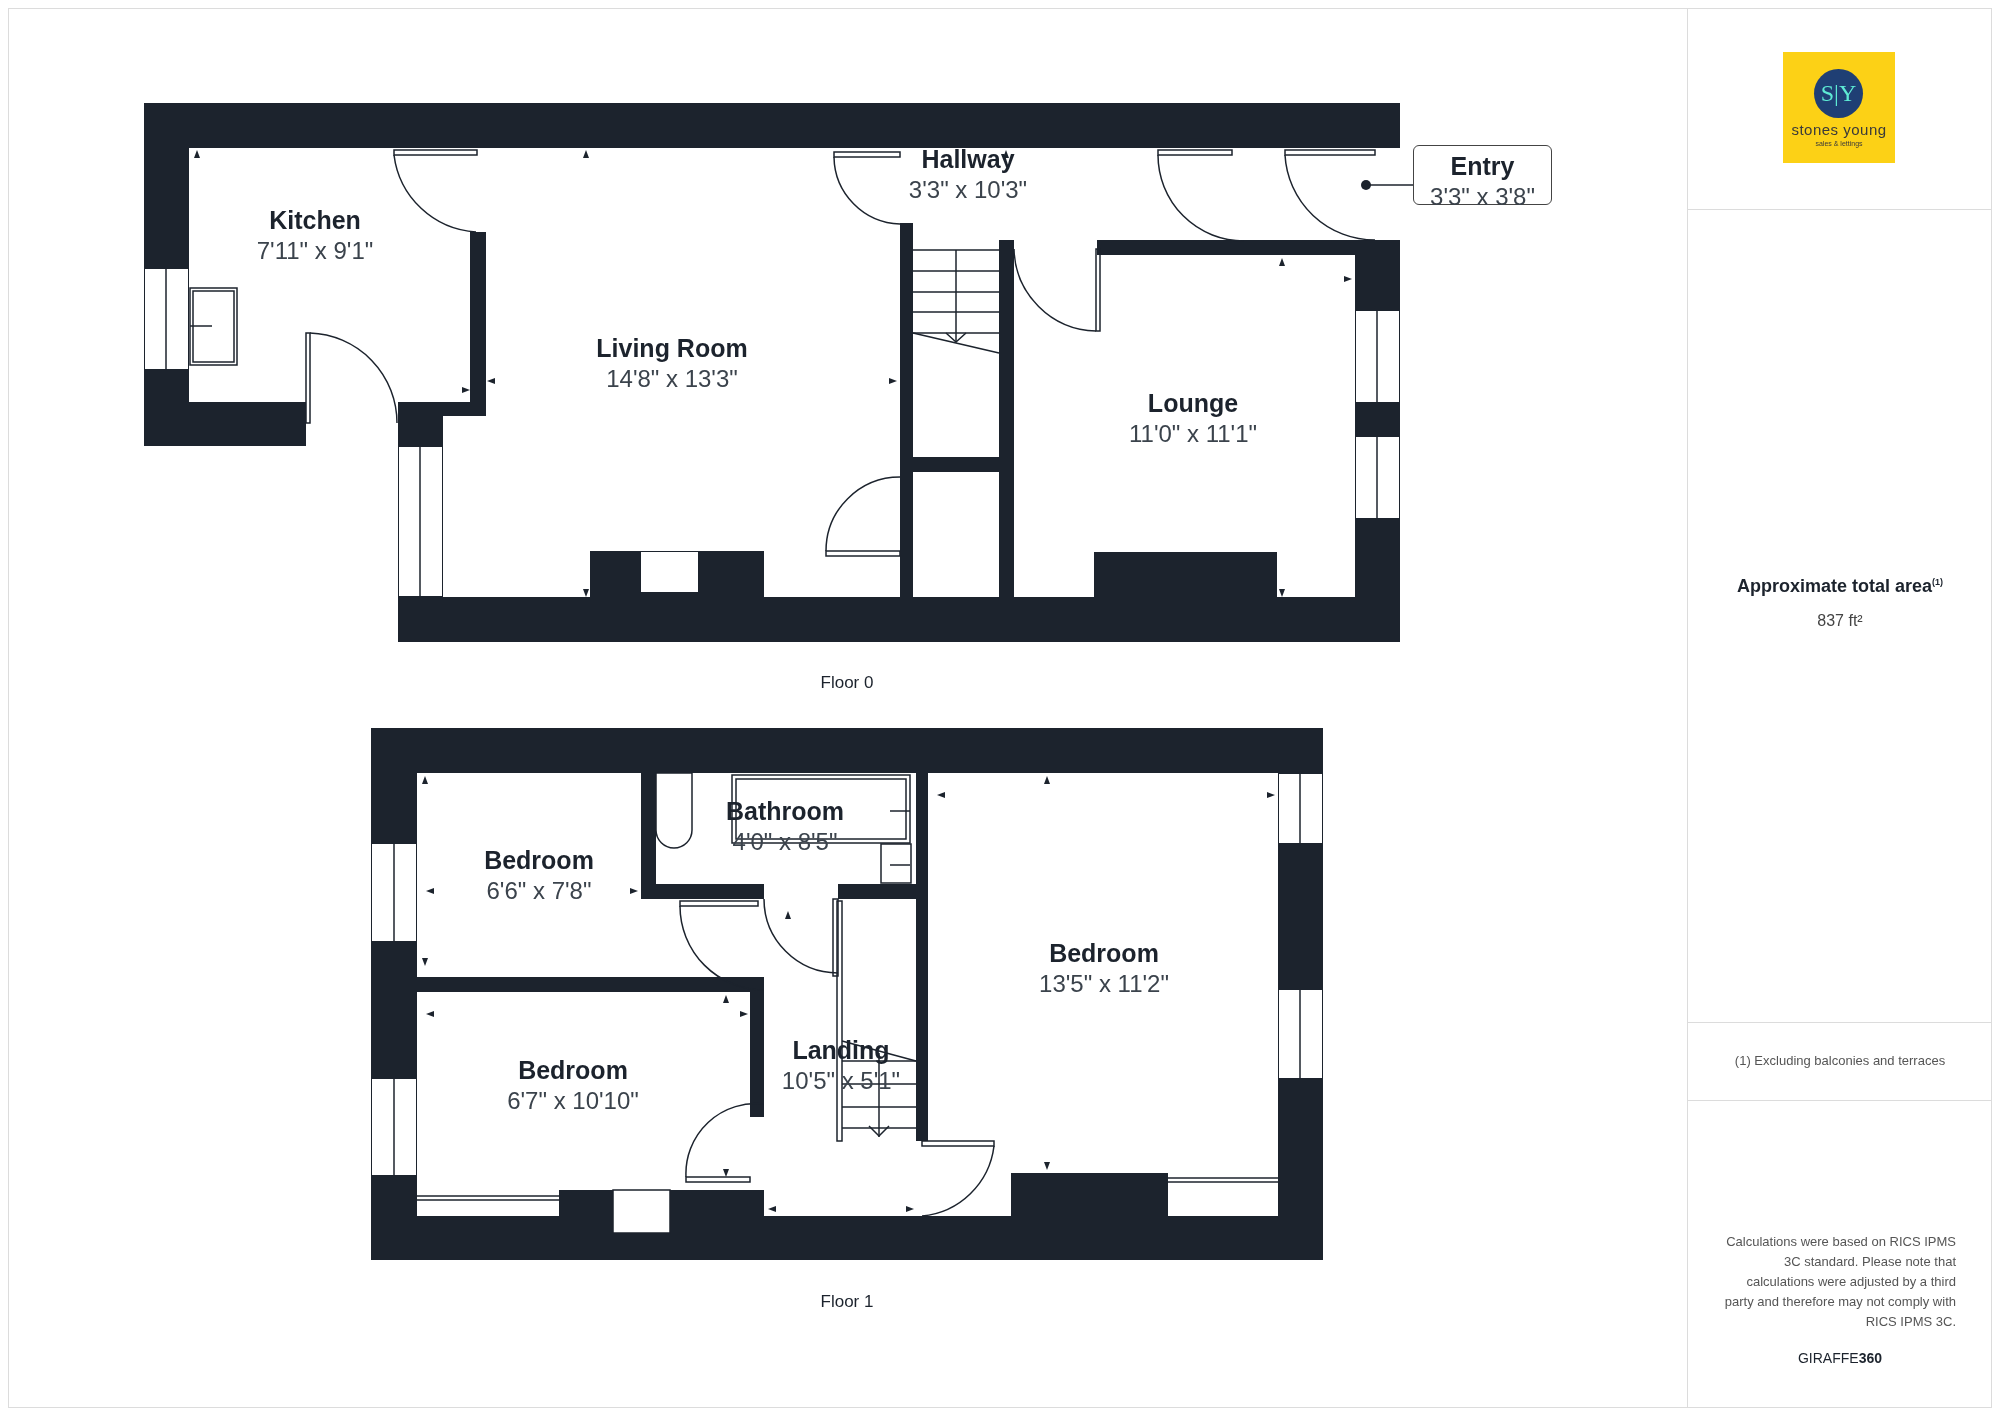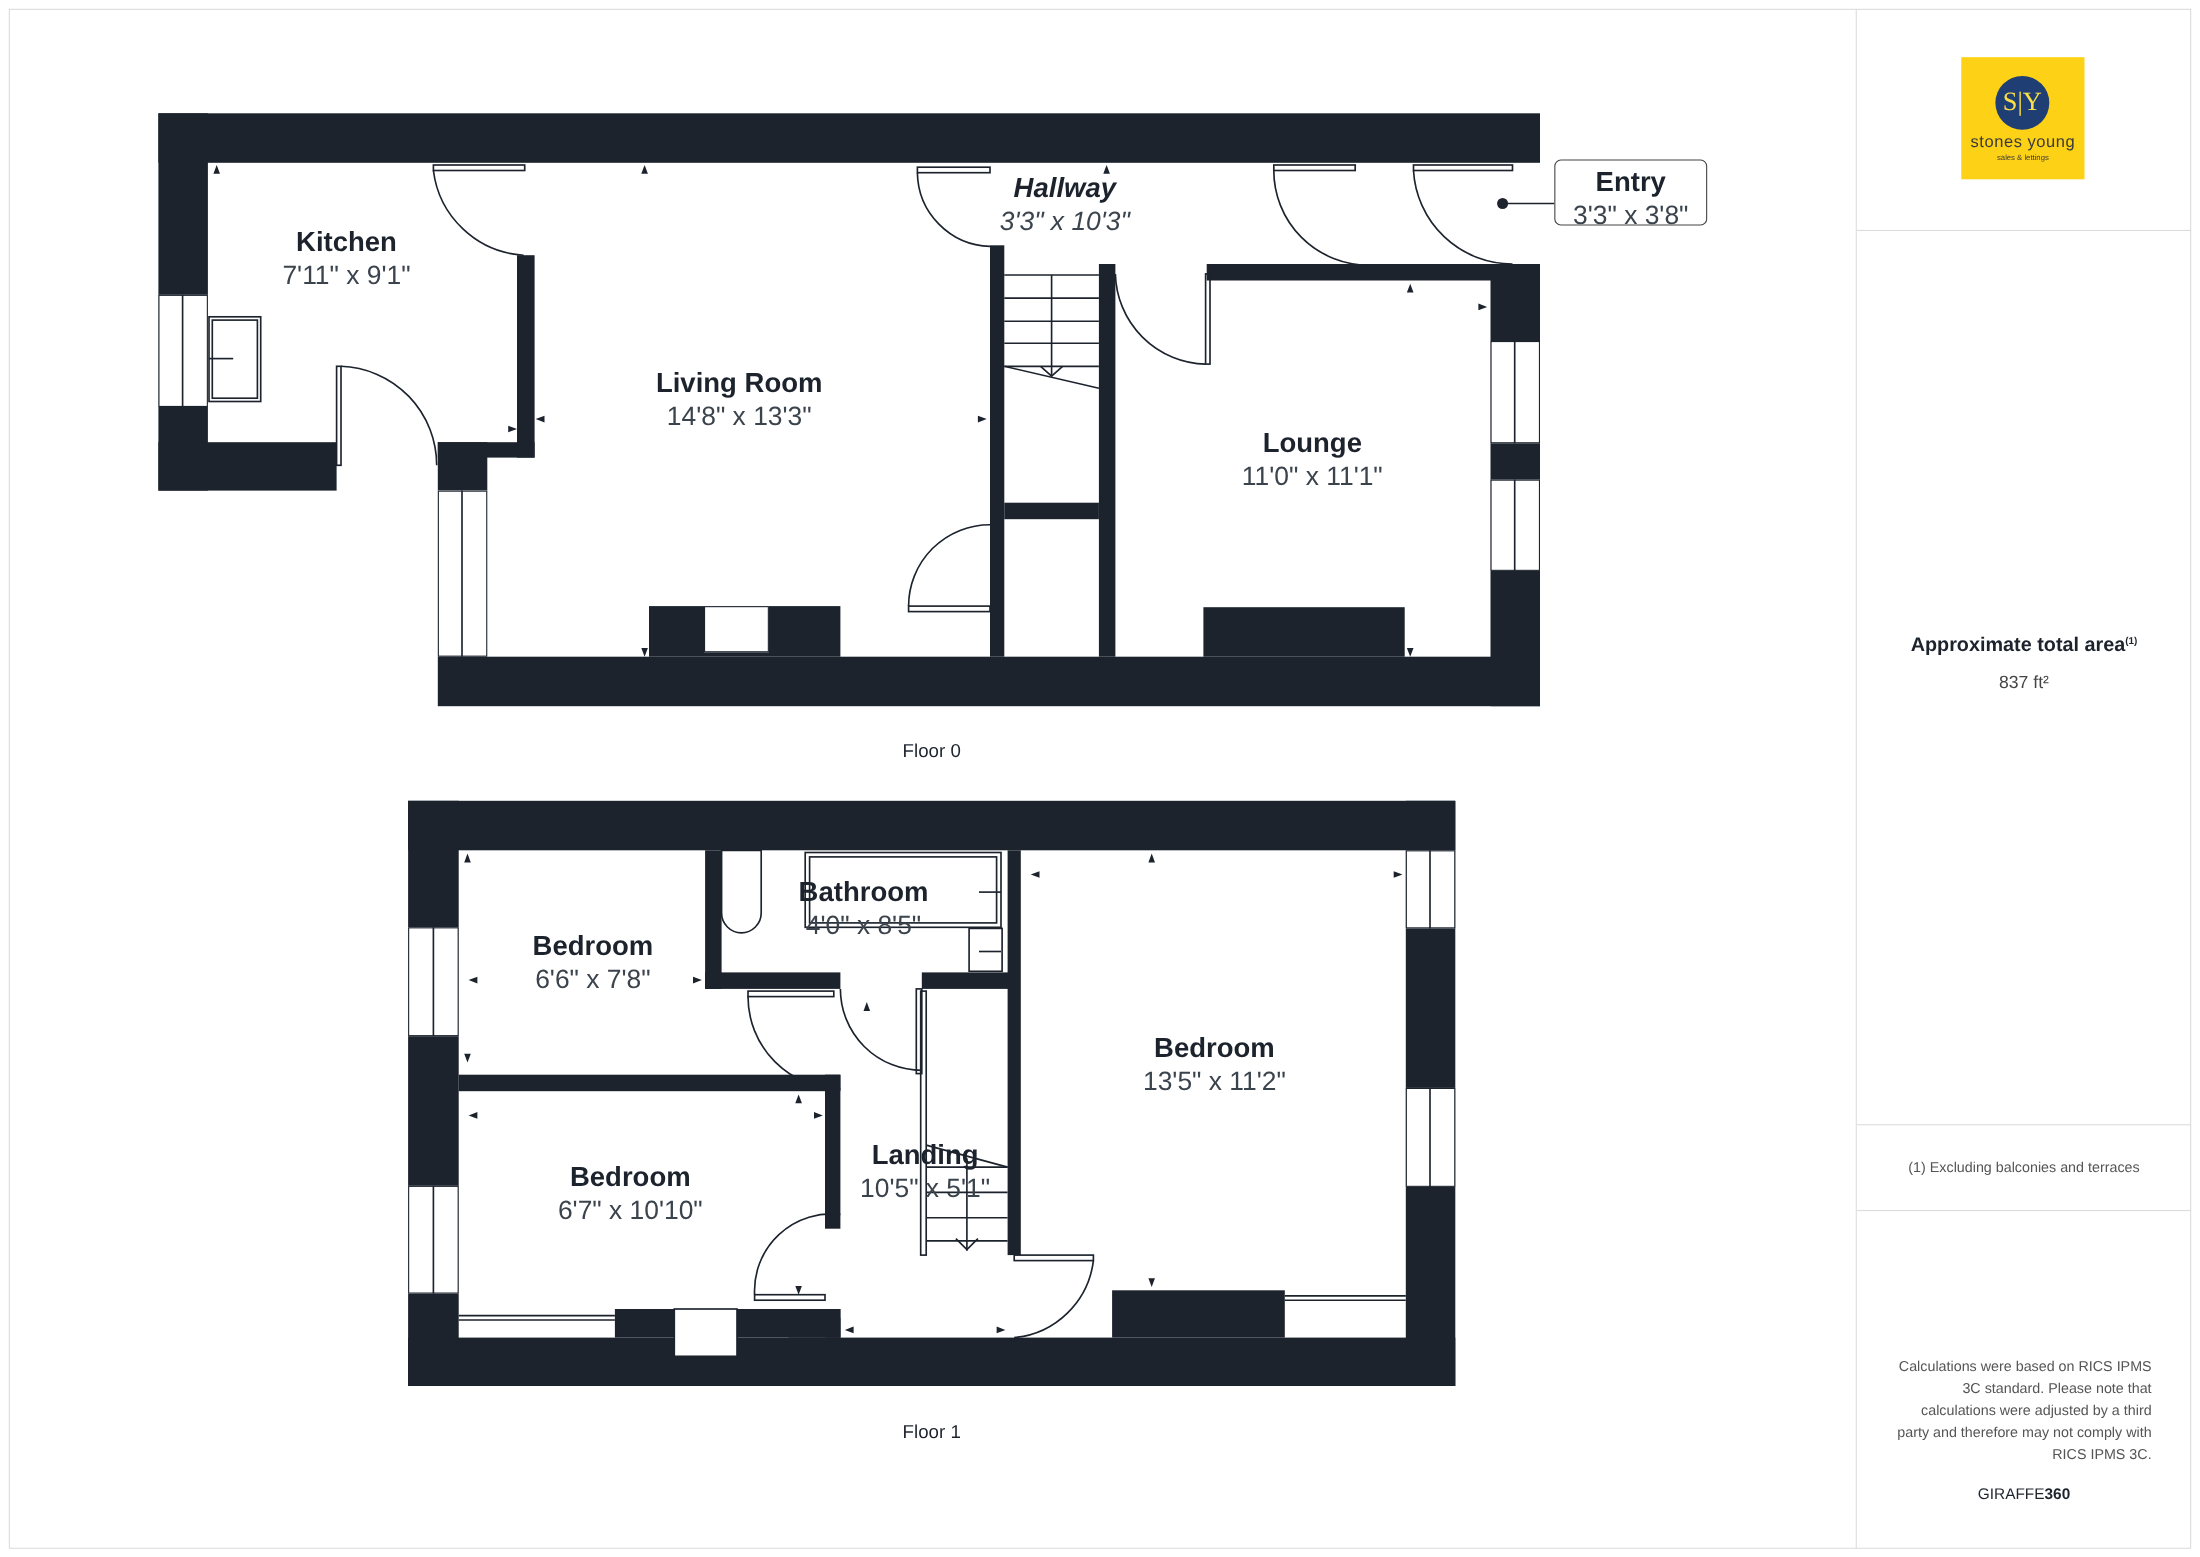--- a/index.html
+++ b/index.html
@@ -8,21 +8,21 @@
   .panel{position:absolute;left:1687px;top:8px;width:305px;height:1400px;border-left:1px solid #dcdcdc;box-sizing:border-box;}
   .hr{position:absolute;left:0;width:100%;border-top:1px solid #dcdcdc;}
   .w{position:absolute;background:#1c232d;}
   .win{position:absolute;background:#fff;border:1.5px solid #1c232d;box-sizing:border-box;}
   .room{position:absolute;text-align:center;color:#1c232d;white-space:nowrap;transform:translateX(-50%);}
   .room .n{font-weight:bold;font-size:25px;line-height:30px;}
   .room .d{font-size:24px;color:#3b434c;line-height:32px;}
   .floor-label{position:absolute;font-weight:normal;font-size:17px;color:#1c232d;transform:translateX(-50%);}
   svg.overlay{position:absolute;left:0;top:0;}
   .logo{position:absolute;left:1783px;top:52px;width:112px;height:111px;background:#fcd116;}
-  .logo .circ{position:absolute;left:31px;top:17px;width:49px;height:49px;border-radius:50%;background:#1f3f74;color:#fde047;font-family:"Liberation Serif",serif;font-size:24px;line-height:49px;text-align:center;}
+  .logo .circ{position:absolute;left:31px;top:17px;width:49px;height:49px;border-radius:50%;background:#1f3f74;color:#5eead4;font-family:"Liberation Serif",serif;font-size:24px;line-height:49px;text-align:center;}
   .logo .t1{position:absolute;left:0;width:100%;top:69px;text-align:center;font-size:15px;color:#3a3a3a;letter-spacing:0.5px;}
   .logo .t2{position:absolute;left:0;width:100%;top:88px;text-align:center;font-size:7px;color:#3a3a3a;}
   .ptext{position:absolute;left:0;width:100%;text-align:center;color:#555;}
   .entry-box{position:absolute;left:1413px;top:145px;width:139px;height:60px;border:1.5px solid #444;border-radius:6px;box-sizing:border-box;background:#fff;text-align:center;}
 </style>
 </head>
 <body>
 
 <div class="frame"></div>
 
@@ -118,21 +118,21 @@
   </svg>
 
   <div class="room" style="left:315px;top:205px;">
     <div class="n">Kitchen</div>
     <div class="d">7'11" x 9'1"</div>
   </div>
   <div class="room" style="left:672px;top:333px;">
     <div class="n">Living Room</div>
     <div class="d">14'8" x 13'3"</div>
   </div>
-  <div class="room" style="left:968px;top:156px;font-style:italic;">
+  <div class="room" style="left:968px;top:144px;">
     <div class="n">Hallway</div>
     <div class="d">3'3" x 10'3"</div>
   </div>
   <div class="room" style="left:1193px;top:388px;">
     <div class="n">Lounge</div>
     <div class="d">11'0" x 11'1"</div>
   </div>
   <div class="entry-box">
     <div style="font-weight:bold;font-size:25px;line-height:32px;margin-top:4px;color:#1c232d;">Entry</div>
     <div style="font-size:24px;line-height:30px;color:#3b434c;">3'3" x 3'8"</div>

